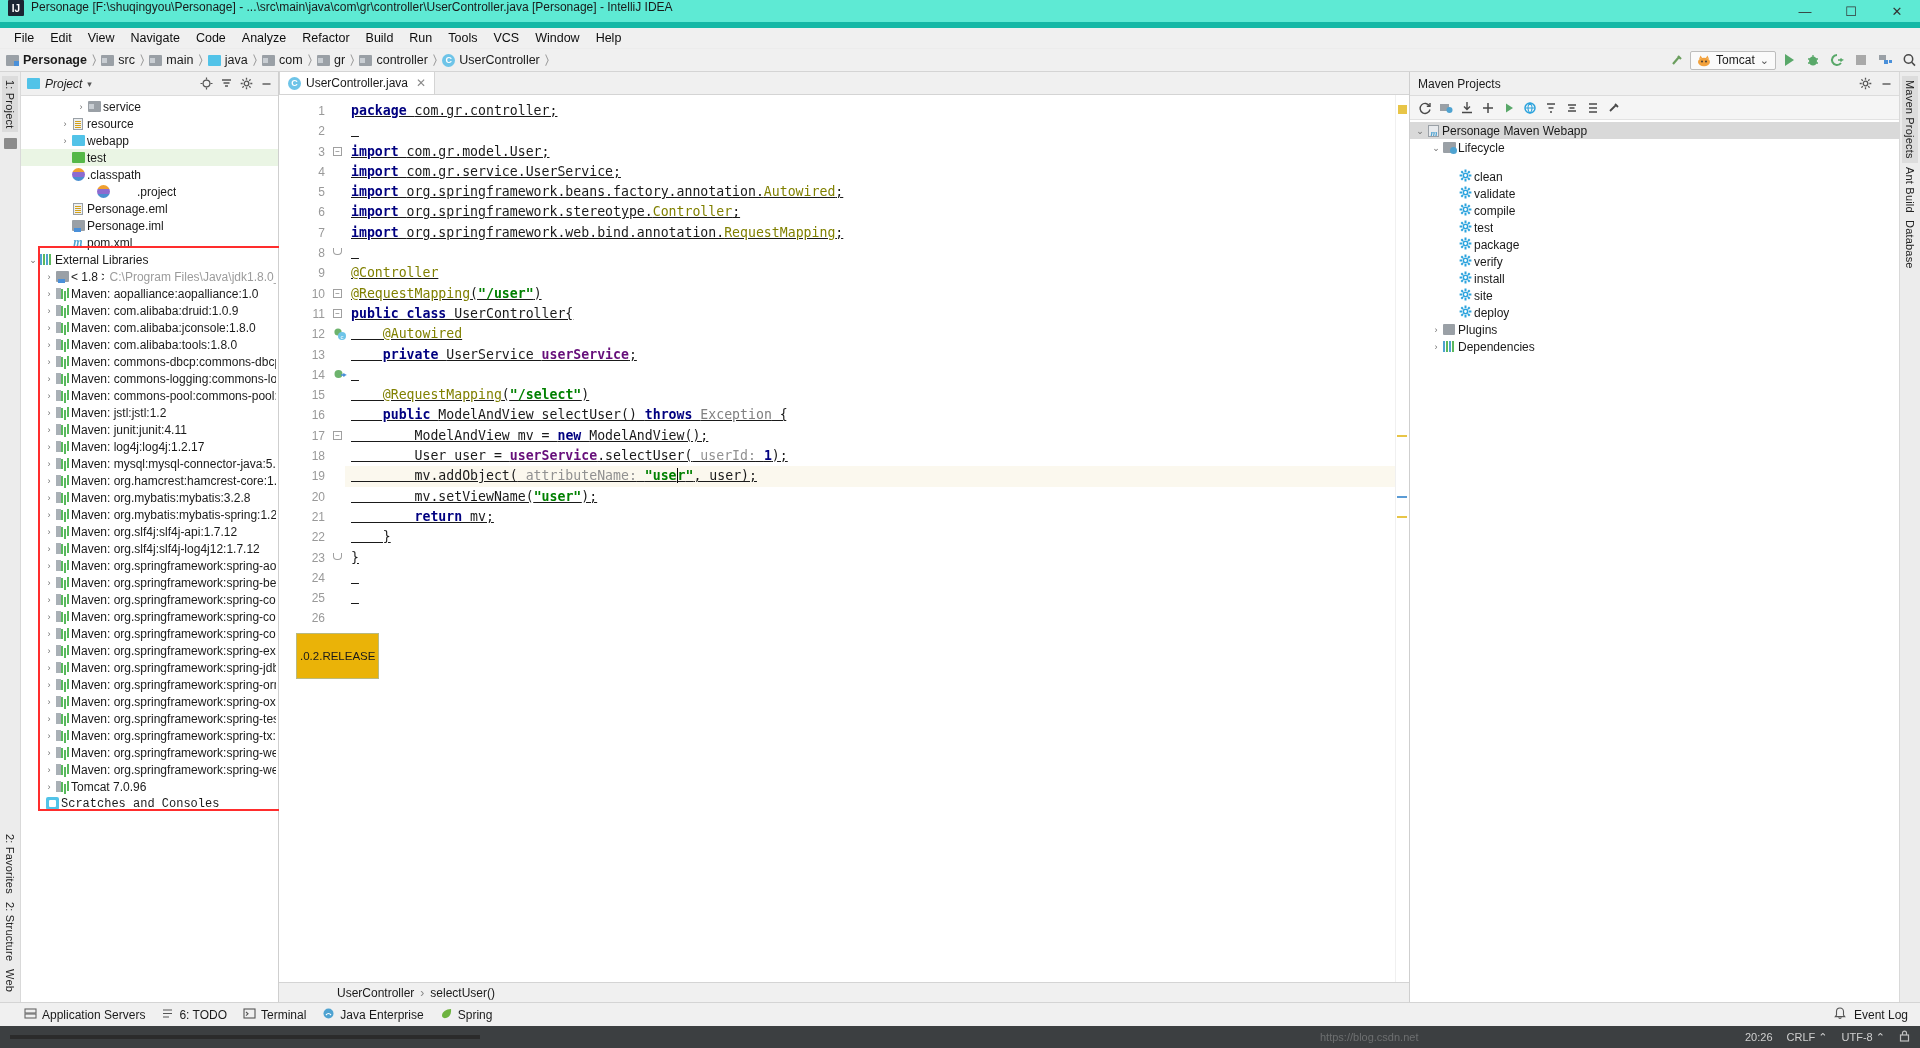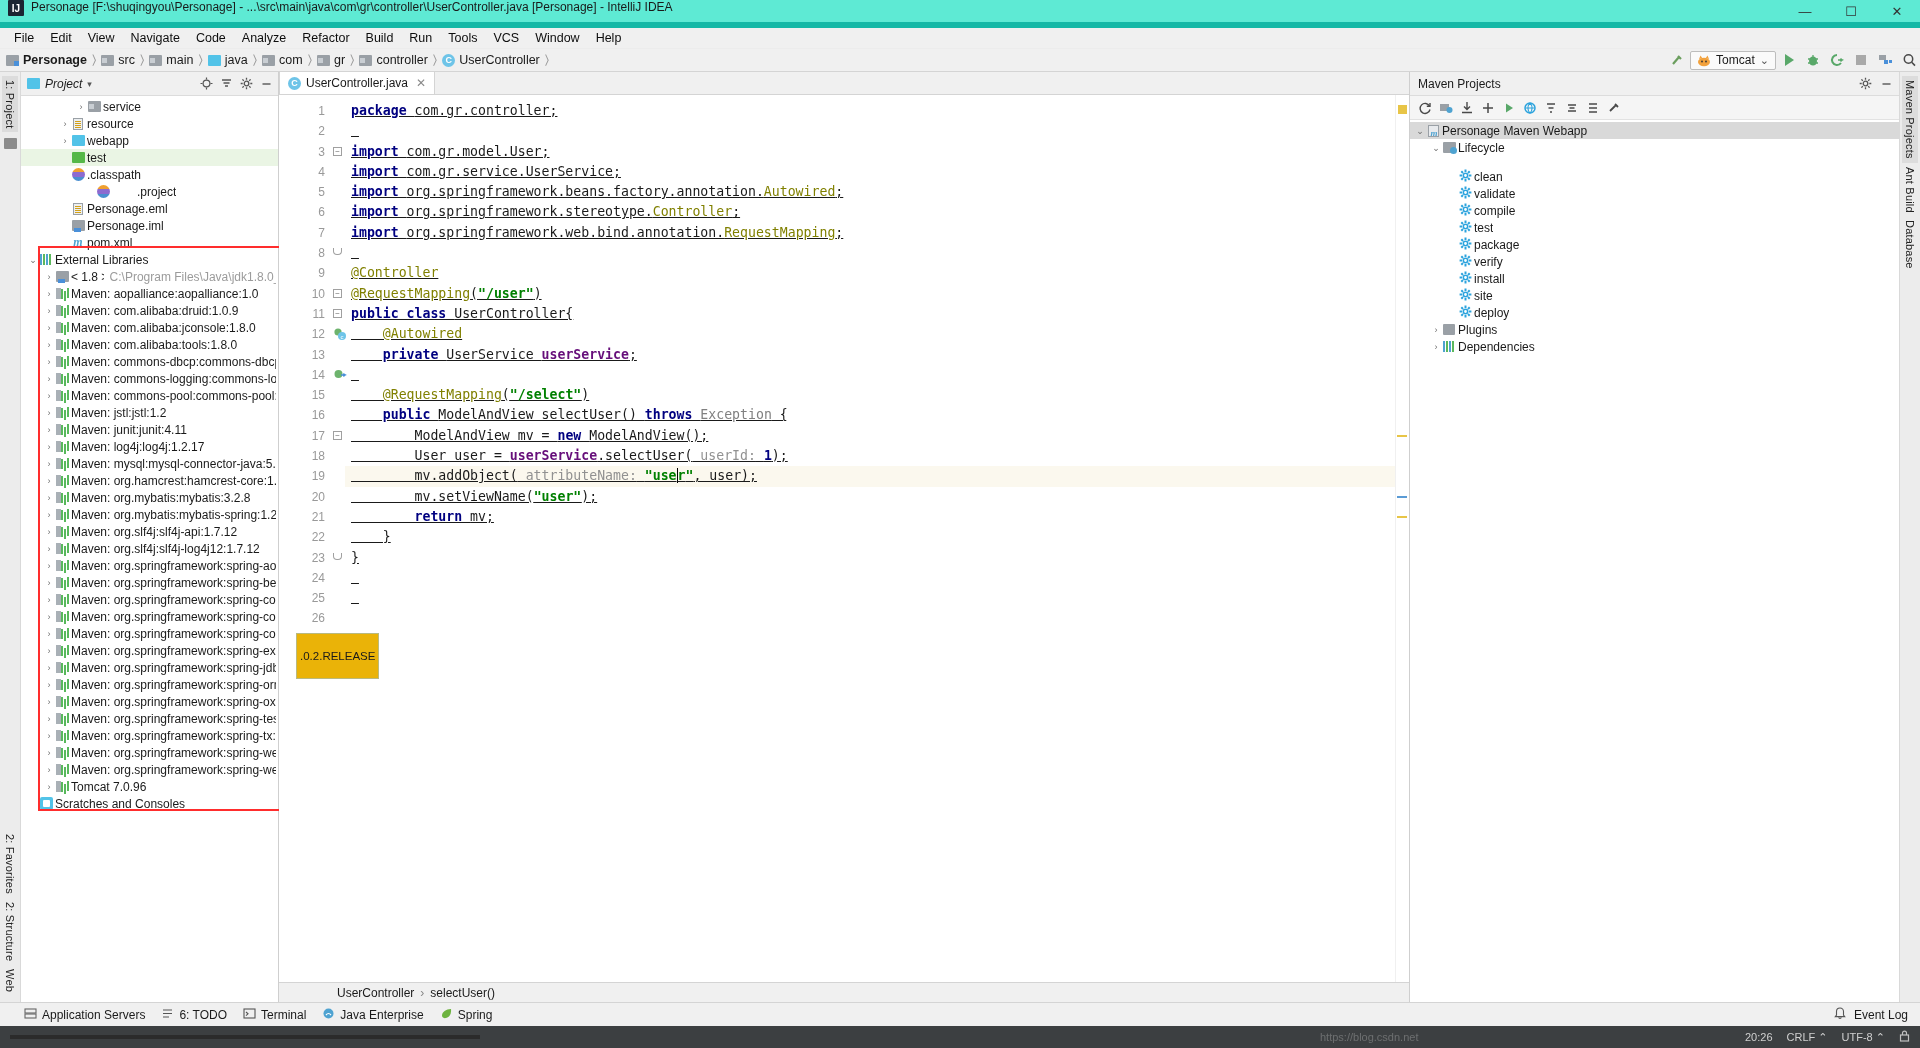--- a/index.html
+++ b/index.html
@@ -637,21 +637,21 @@
             </span>
             <span class="tlabel">Maven: org.springframework:spring-webmv</span>
           </div>
           <div class="trow" style="padding-left: 22px;">
             <span class="arrow">›</span>
             <span class="ticon">
               <span class="jarico"></span>
             </span>
             <span class="tlabel">Tomcat 7.0.96</span>
           </div>
-          <div class="trow" style="padding-left: 6px;">
+          <div class="trow" style="padding-left: 12px; font-family: Liberation Mono, monospace;">
             <span class="arrow"></span>
             <span class="ticon">
               <span class="scratchico"></span>
             </span>
             <span class="tlabel">Scratches and Consoles</span>
           </div>
         </div>
       <div class="redbox"></div>
       <div style="position:absolute;left:275px;top:561px;background:#eab308;border:1px solid #b9b97f;font-size:11.5px;padding:16px 3px;white-space:nowrap;z-index:5;">.0.2.RELEASE</div>
     </div>

